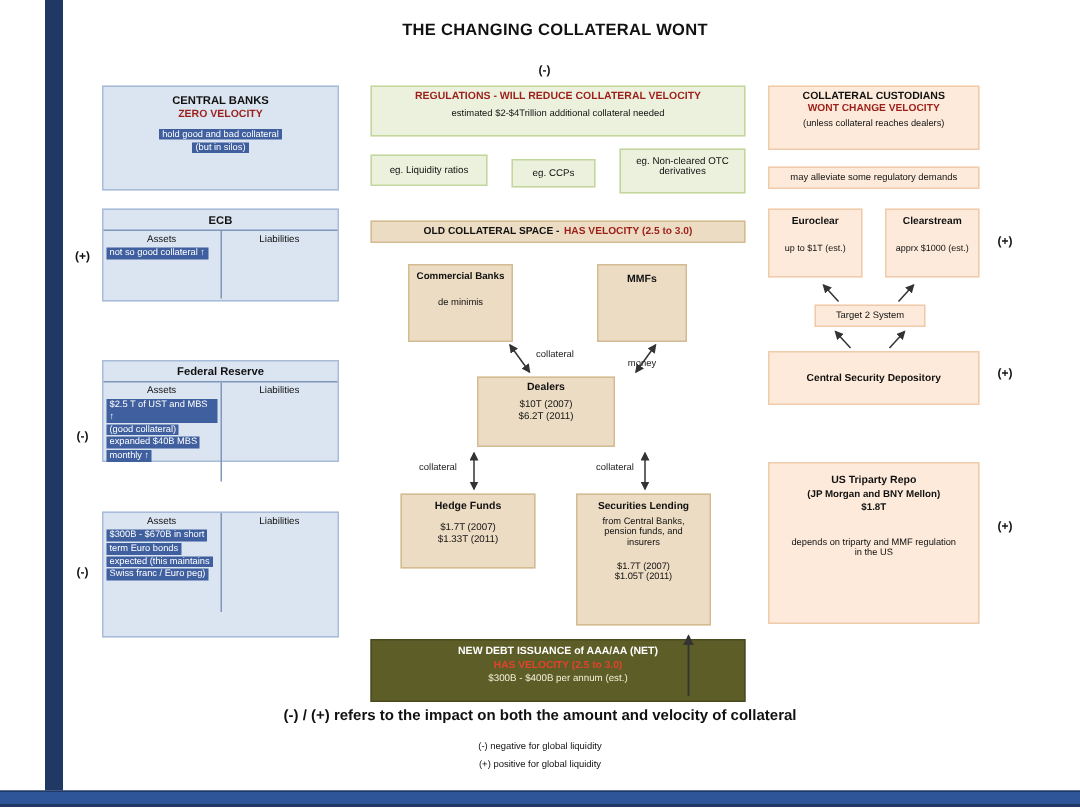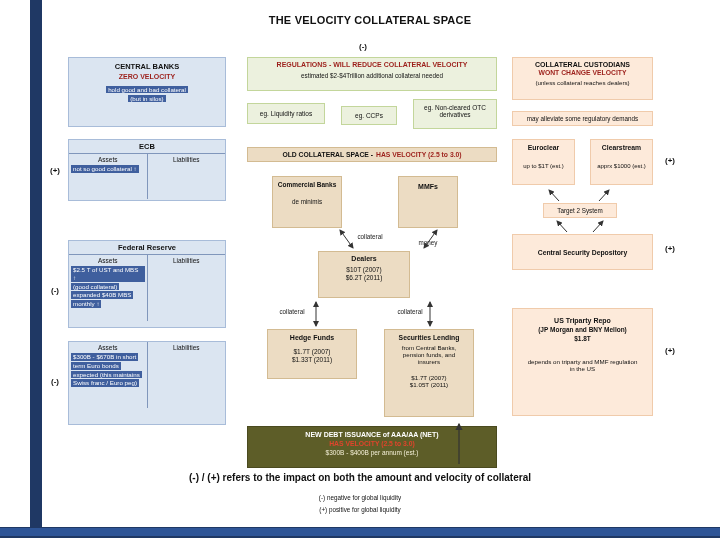--- a/index.html
+++ b/index.html
@@ -31,21 +31,21 @@
 </style>
 </head>
 <body>
 
 <div id="slide">
 
   <div class="abs" style="left:30px;top:0;width:12px;height:527px;background:#1f3864;"></div>
   <div class="abs" style="left:0;top:527px;width:720px;height:9px;background:#2e5597;border-top:1px solid #1f3864;"></div>
   <div class="abs" style="left:0;top:536px;width:720px;height:2px;background:#1f3864;"></div>
 
-  <div class="abs center bold" style="left:160px;top:14px;width:420px;font-size:11px;letter-spacing:0.2px;">THE VELOCITY COLLATERAL SPACE</div>
+  <div class="abs center bold" style="left:160px;top:14px;width:420px;font-size:11px;letter-spacing:0.2px;">THE CHANGING COLLATERAL WONT</div>
   <div class="abs sign" style="left:343px;top:42px;width:40px;">(-)</div>
 
   <div class="abs box-blue" style="left:68px;top:139px;width:158px;height:62px;">
     <div class="t-head">ECB</div>
     <div class="t-cols" style="height:45px;">
       <div class="t-col t-col-left">
         <div class="t-col-head">Assets</div>
         <div class="chip-line"><span class="chip">not so good collateral ↑</span></div>
       </div>
       <div class="t-col">
@@ -59,21 +59,21 @@
     <div class="center bold red" style="font-size:7px;margin-top:2px;">ZERO VELOCITY</div>
     <div class="center" style="margin-top:6px;font-size:6.2px;">
       <span class="chip">hold good and bad collateral</span>
     </div>
     <div class="center" style="margin-top:2px;font-size:6.2px;">
       <span class="chip">(but in silos)</span>
     </div>
   </div>
   <div class="abs sign" style="left:44px;top:166px;width:22px;">(+)</div>
 
-  <div class="abs box-blue" style="left:68px;top:240px;width:158px;height:88px;">
+  <div class="abs box-blue" style="left:68px;top:240px;width:158px;height:68px;">
     <div class="t-head">Federal Reserve</div>
     <div class="t-cols" style="height:66px;">
       <div class="t-col t-col-left">
         <div class="t-col-head">Assets</div>
         <div class="chip-line"><span class="chip">$2.5 T of UST and MBS ↑</span></div>
         <div class="chip-line"><span class="chip">(good collateral)</span></div>
         <div class="chip-line"><span class="chip">expanded $40B MBS</span></div>
         <div class="chip-line"><span class="chip">monthly ↑</span></div>
       </div>
       <div class="t-col">

